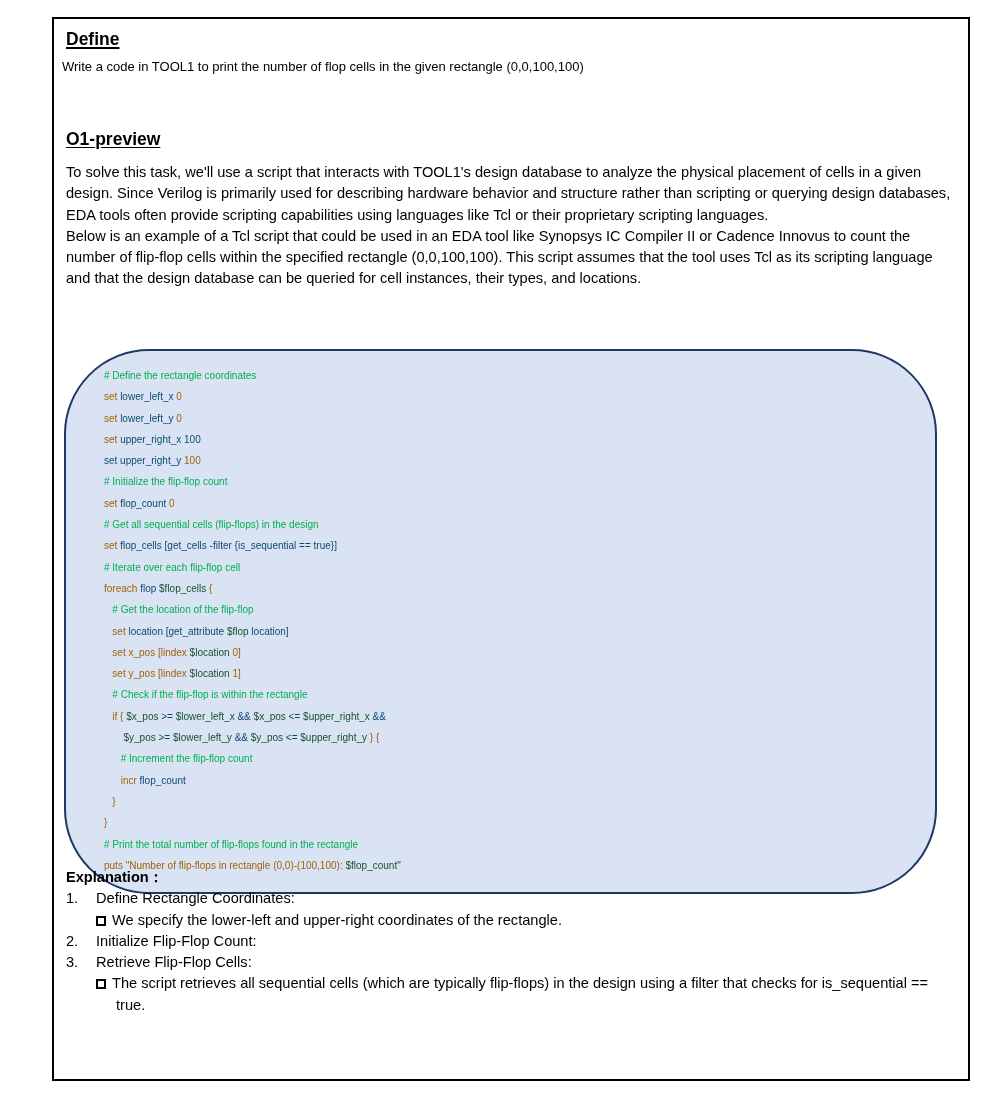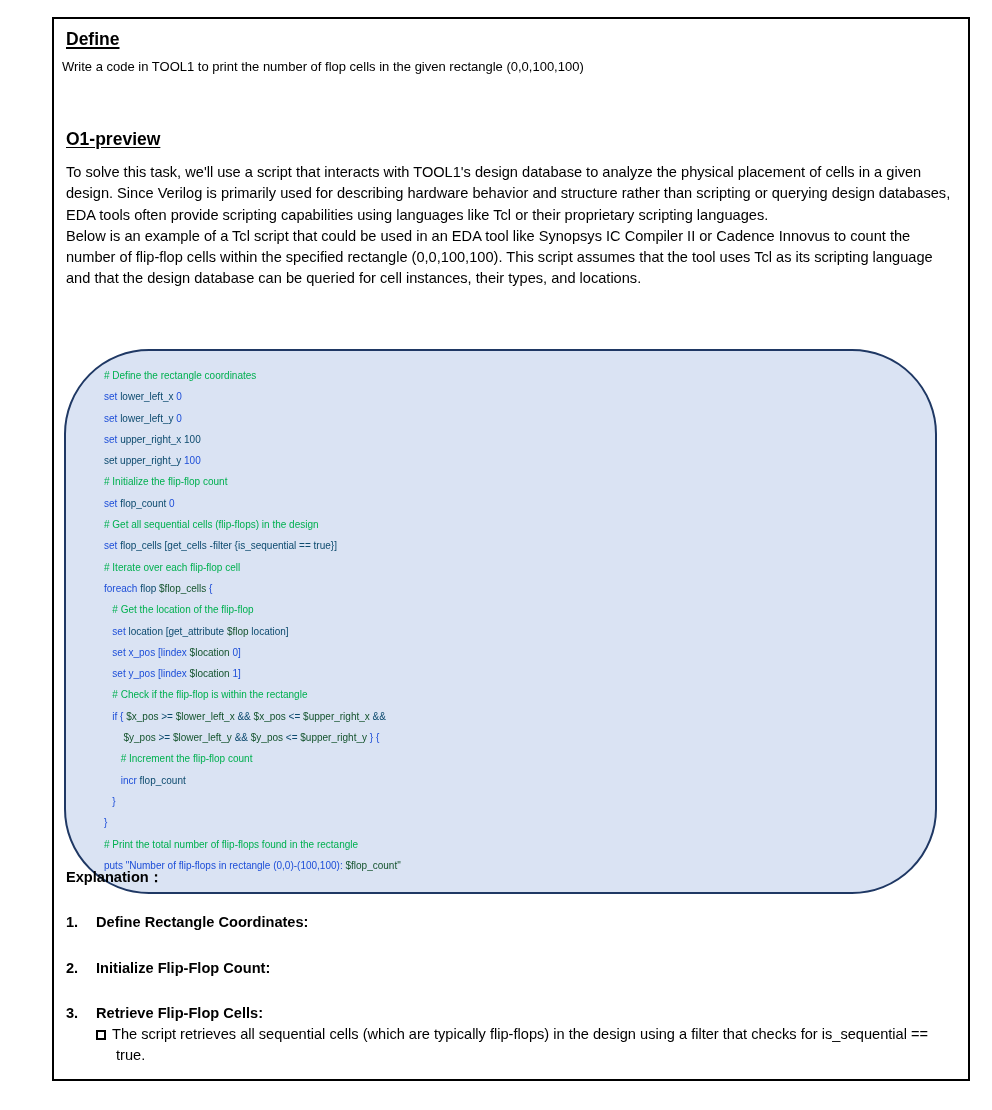--- a/index.html
+++ b/index.html
@@ -17,27 +17,27 @@
   .resp-title { top: 110px; text-decoration: underline; }
   .resp-text { position: absolute; left: 12px; top: 143px; width: 895px; font-size: 14.6px; line-height: 21.3px; }
   .resp-text p { margin: 0; }
   .codebox {
     position: absolute; left: 10px; top: 330px; width: 873px; height: 545px;
     background: #dae3f3; border: 2px solid #1f3864; box-sizing: border-box;
     border-radius: 85px;
   }
   .code { position: absolute; left: 38px; top: 14px; font-size: 10px; line-height: 21.3px; white-space: pre; }
   .code .line { height: 21.3px; }
-  .kw { color: #1d4ed8; }
+  .kw { color: #a16207; }
   .cm { color: #00b050; }
   .var { color: #14532d; }
   .tx { color: #0c4a6e; }
   .explain { position: absolute; left: 12px; top: 848px; font-size: 14.6px; line-height: 21.3px; width: 895px; }
   .explain .head { font-weight: bold; }
-  .item-title { font-weight: bold; padding-left: 0; margin-top: 24px; }
+  .item-title { font-weight: normal; padding-left: 0; }
   .item-title .num { display: inline-block; width: 30px; }
   .bullet { padding-left: 30px; position: relative; }
   .bullet .box {
     display: inline-block; width: 10px; height: 10px; border: 2px solid #000; box-sizing: border-box;
     vertical-align: -1px; margin-right: 6px;
   }
 </style>
 </head>
 <body>
 
@@ -52,20 +52,21 @@
   </div>
 
   <div class="codebox">
     <div class="code" id="code"><div class="line"><span class="cm"># Define the rectangle coordinates</span></div><div class="line"><span class="kw">set </span><span class="tx">lower_left_x </span><span class="kw">0</span></div><div class="line"><span class="kw">set </span><span class="tx">lower_left_y </span><span class="kw">0</span></div><div class="line"><span class="kw">set </span><span class="tx">upper_right_x 100</span></div><div class="line"><span class="tx">set upper_right_y </span><span class="kw">100</span></div><div class="line"><span class="cm"># Initialize the flip-flop count</span></div><div class="line"><span class="kw">set </span><span class="tx">flop_count </span><span class="kw">0</span></div><div class="line"><span class="cm"># Get all sequential cells (flip-flops) in the design</span></div><div class="line"><span class="kw">set </span><span class="tx">flop_cells [get_cells -filter {is_sequential == true}]</span></div><div class="line"><span class="cm"># Iterate over each flip-flop cell</span></div><div class="line"><span class="kw">foreach </span><span class="tx">flop </span><span class="var">$flop_cells </span><span class="kw">{</span></div><div class="line"><span class="tx">   </span><span class="cm"># Get the location of the flip-flop</span></div><div class="line"><span class="tx">   </span><span class="kw">set </span><span class="tx">location [get_attribute </span><span class="var">$flop </span><span class="tx">location]</span></div><div class="line"><span class="tx">   </span><span class="kw">set x_pos [lindex </span><span class="var">$location </span><span class="kw">0]</span></div><div class="line"><span class="tx">   </span><span class="kw">set y_pos [lindex </span><span class="var">$location </span><span class="kw">1]</span></div><div class="line"><span class="tx">   </span><span class="cm"># Check if the flip-flop is within the rectangle</span></div><div class="line"><span class="tx">   </span><span class="kw">if { </span><span class="var">$x_pos </span><span class="tx">&gt;= </span><span class="var">$lower_left_x </span><span class="tx">&amp;&amp; </span><span class="var">$x_pos </span><span class="tx">&lt;= </span><span class="var">$upper_right_x </span><span class="tx">&amp;&amp;</span></div><div class="line"><span class="tx">       </span><span class="var">$y_pos </span><span class="tx">&gt;= </span><span class="var">$lower_left_y </span><span class="tx">&amp;&amp; </span><span class="var">$y_pos </span><span class="tx">&lt;= </span><span class="var">$upper_right_y </span><span class="kw">} {</span></div><div class="line"><span class="tx">      </span><span class="cm"># Increment the flip-flop count</span></div><div class="line"><span class="tx">      </span><span class="kw">incr </span><span class="tx">flop_count</span></div><div class="line"><span class="tx">   </span><span class="kw">}</span></div><div class="line"><span class="kw">}</span></div><div class="line"><span class="cm"># Print the total number of flip-flops found in the rectangle</span></div><div class="line"><span class="kw">puts "Number of flip-flops in rectangle (0,0)-(100,100): </span><span class="var">$flop_count"</span></div></div>
   </div>
 
   <div class="explain">
     <div class="head">Explanation：</div>
     <div>
       <div class="item-title"><span class="num">1.</span><span>Define Rectangle Coordinates:</span></div>
+      <div class="bullet" style="padding-left: 50px; text-indent: -20px;"><span class="box"></span><span>We specify the lower-left and upper-right coordinates of the rectangle.</span></div>
     </div>
     <div>
       <div class="item-title"><span class="num">2.</span><span>Initialize Flip-Flop Count:</span></div>
     </div>
     <div>
       <div class="item-title"><span class="num">3.</span><span>Retrieve Flip-Flop Cells:</span></div>
       <div class="bullet" style="padding-right: 10px; padding-left: 50px; text-indent: -20px;"><span class="box"></span><span>The script retrieves all sequential cells (which are typically flip-flops) in the design using a filter that checks for is_sequential == true.</span></div>
     </div>
   </div>
 </div>

